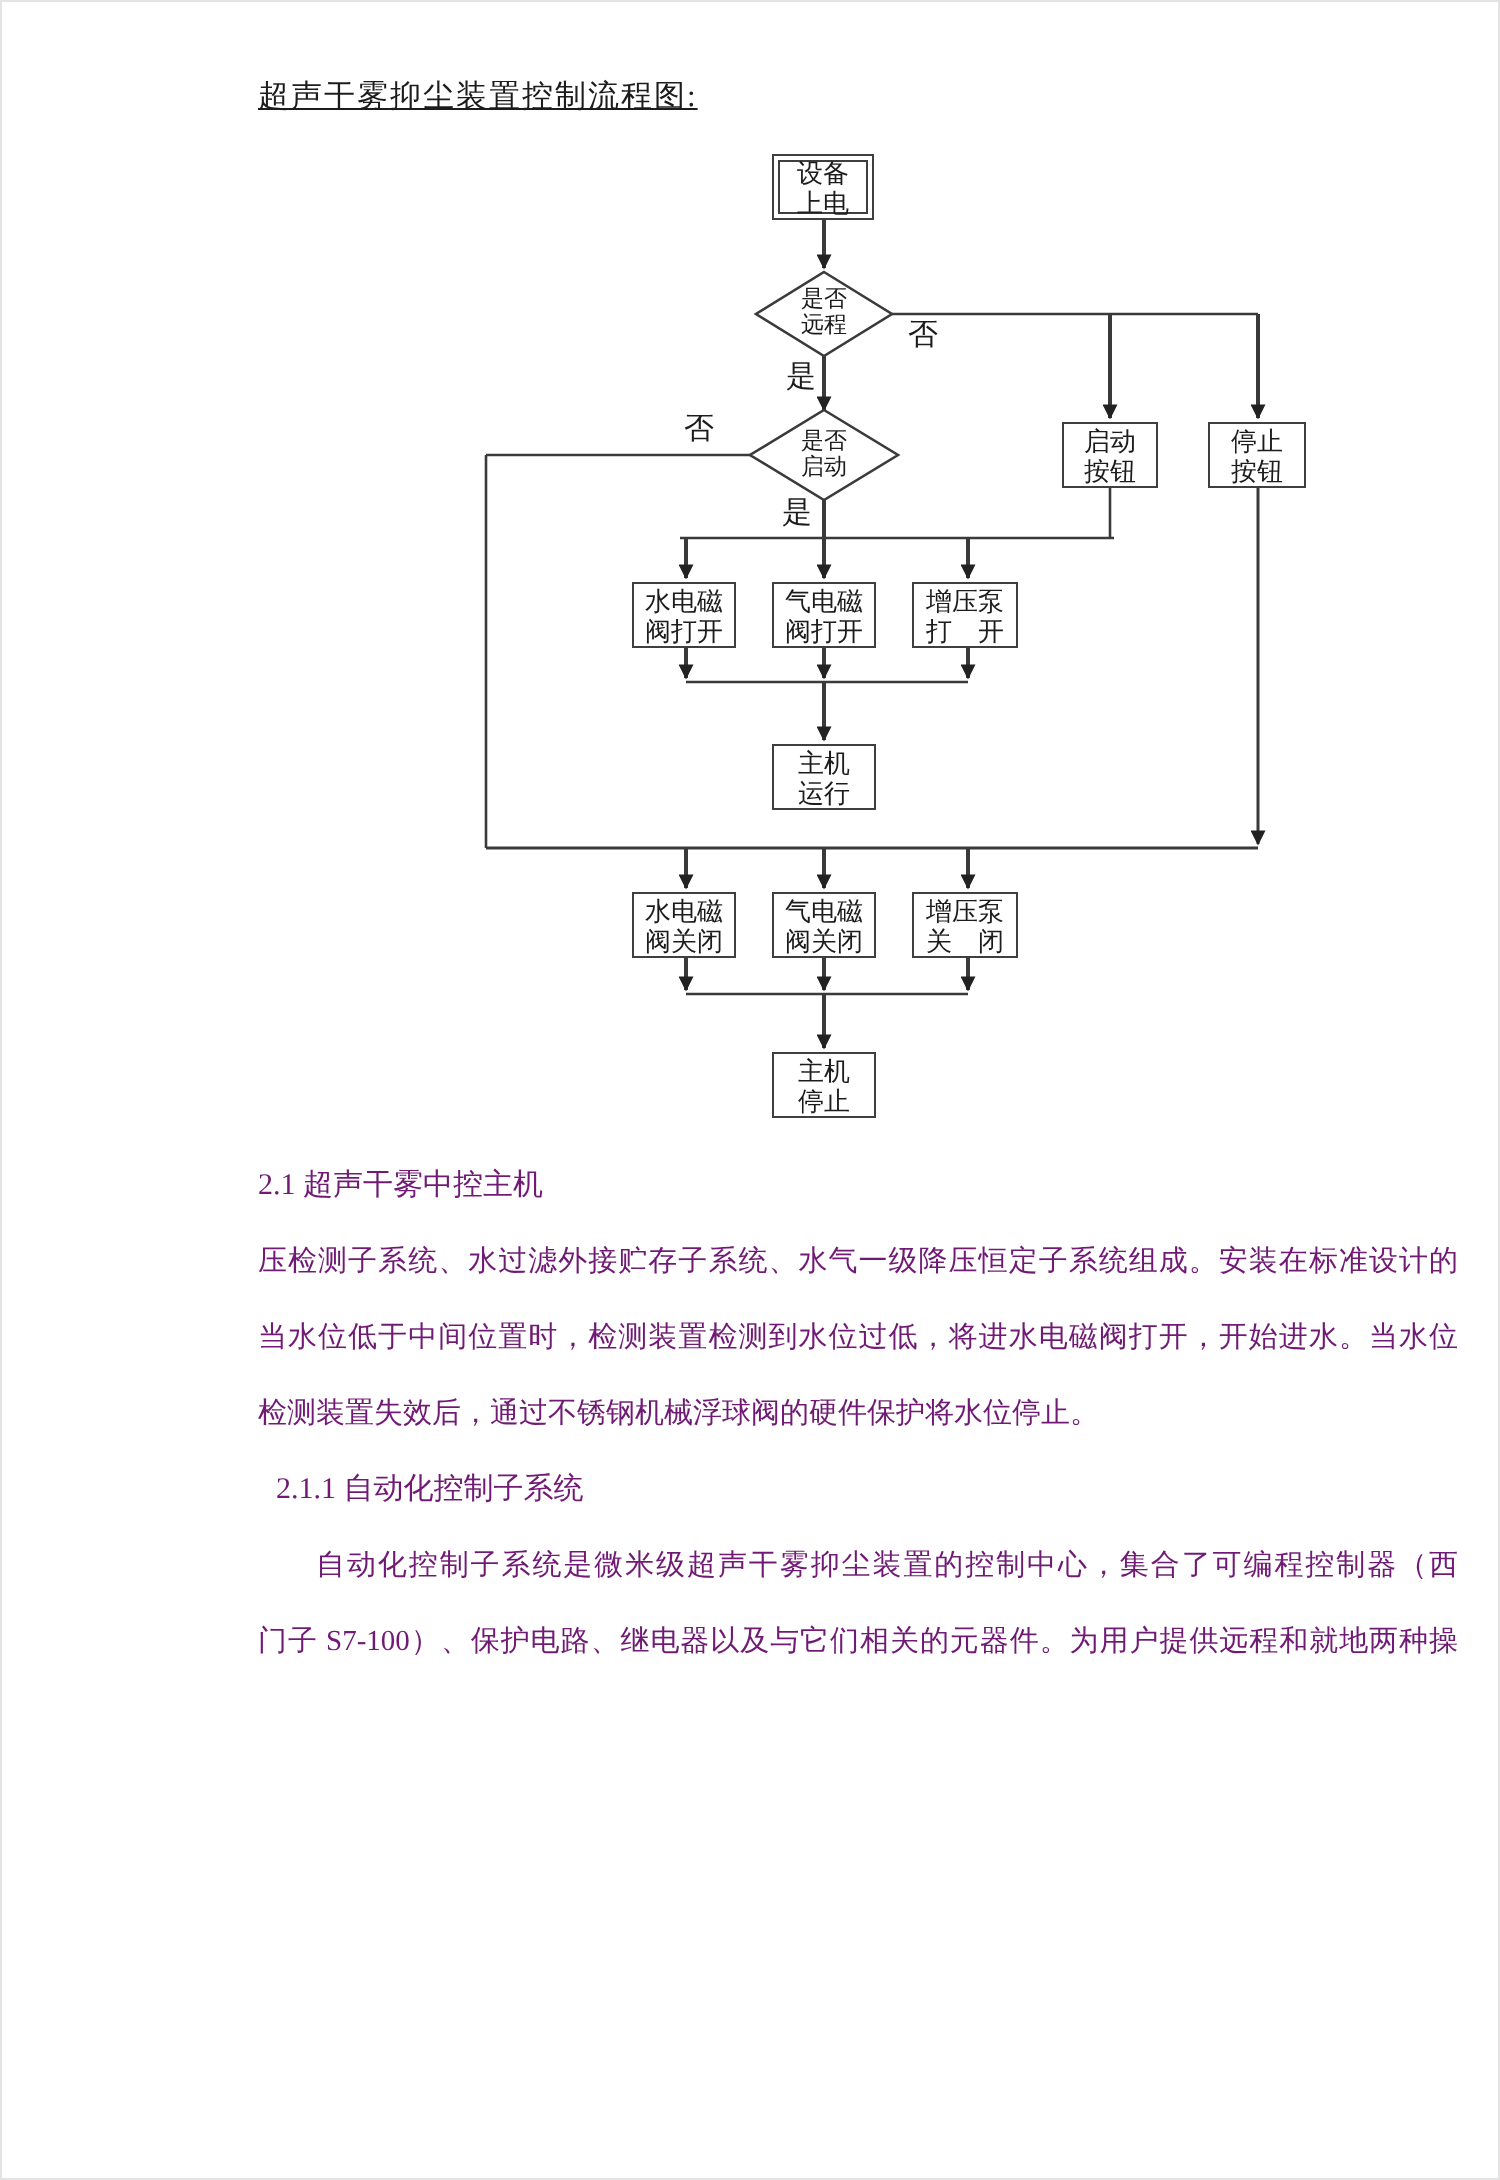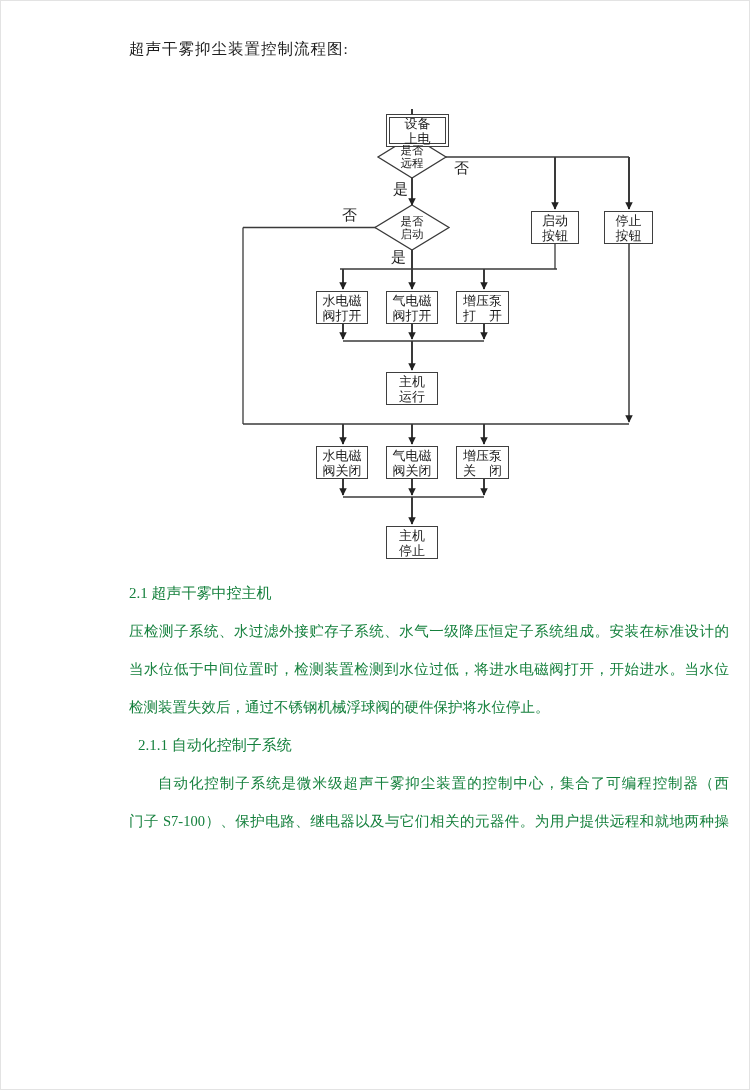--- a/index.html
+++ b/index.html
@@ -9,21 +9,21 @@
     font-family:"Liberation Serif","DejaVu Serif",serif;
     color:#1c1c1c;
     position:relative;
     overflow:hidden;
     box-sizing:border-box;
     border:1px solid #e3e3e3;
   }
   
   .caption {
     position:absolute; left:128px; top:38px;
-    font-size:15.5px; line-height:20px; letter-spacing:1px;
+    font-size:15.5px; line-height:20px; letter-spacing:1px;text-decoration:underline;
   }
   
   .fc { position:absolute; left:0; top:0; width:750px; height:575px; }
   .fc svg { position:absolute; left:0; top:0; z-index:1; }
   .fc-node {
     position:absolute; z-index:2; box-sizing:border-box;
     border:1px solid #3f3f3f; background:#ffffff;
     display:flex; align-items:center; justify-content:center;
     font-size:13px; line-height:15px; text-align:center;
     font-family:"Liberation Serif","DejaVu Serif",serif;
@@ -40,21 +40,21 @@
     display:flex; align-items:center; justify-content:center;
     font-size:11.5px; line-height:13px; text-align:center;
     white-space:pre-line;
   }
   .fc-lbl {
     position:absolute; z-index:2; font-size:15px; line-height:16px;
   }
   
   .doc {
     position:absolute; left:128px; top:573px; width:600px;
-    font-size:14.5px; color:#15803d;
+    font-size:14.5px; color:#701a75;
   }
   .ln {
     height:38px; line-height:38px;
     text-align:justify; text-align-last:justify;
     overflow:hidden; white-space:nowrap;
   }
   .ln-first { padding-left:29px; }
   .ln-last, .hd { text-align:left; text-align-last:left; }
   .hd { height:38px; line-height:38px; font-size:15px; }
   .hd-sub { padding-left:9px; }
@@ -100,21 +100,21 @@
       <line x1="342" y1="478" x2="342" y2="494" stroke-width="2" marker-end="url(#arr)"></line>
       <line x1="411" y1="478" x2="411" y2="494" stroke-width="2" marker-end="url(#arr)"></line>
       <line x1="483" y1="478" x2="483" y2="494" stroke-width="2" marker-end="url(#arr)"></line>
       <line x1="411" y1="496" x2="411" y2="523" stroke-width="2" marker-end="url(#arr)"></line>
 
       <polygon points="411,135 445,156 411,177 377,156" fill="#ffffff" stroke-width="1.3"></polygon>
       <polygon points="411,204 448,226.5 411,249 374,226.5" fill="#ffffff" stroke-width="1.3"></polygon>
     </g>
   </svg>
 
-  <div class="fc-node fc-double" style="left:385px;top:76px;width:63px;height:33px;margin-top:37px;">
+  <div class="fc-node fc-double" style="left:385px;top:76px;width:51px;height:33px;">
     <span class="inner">
         <span class="node-label">设备
 上电</span>
       </span>
   </div>
 
   <div class="fc-dtext" style="left:386px;top:141px;width:50px;height:30px;">是否
 远程</div>
   <div class="fc-dtext" style="left:386px;top:212px;width:50px;height:30px;">是否
 启动</div>

